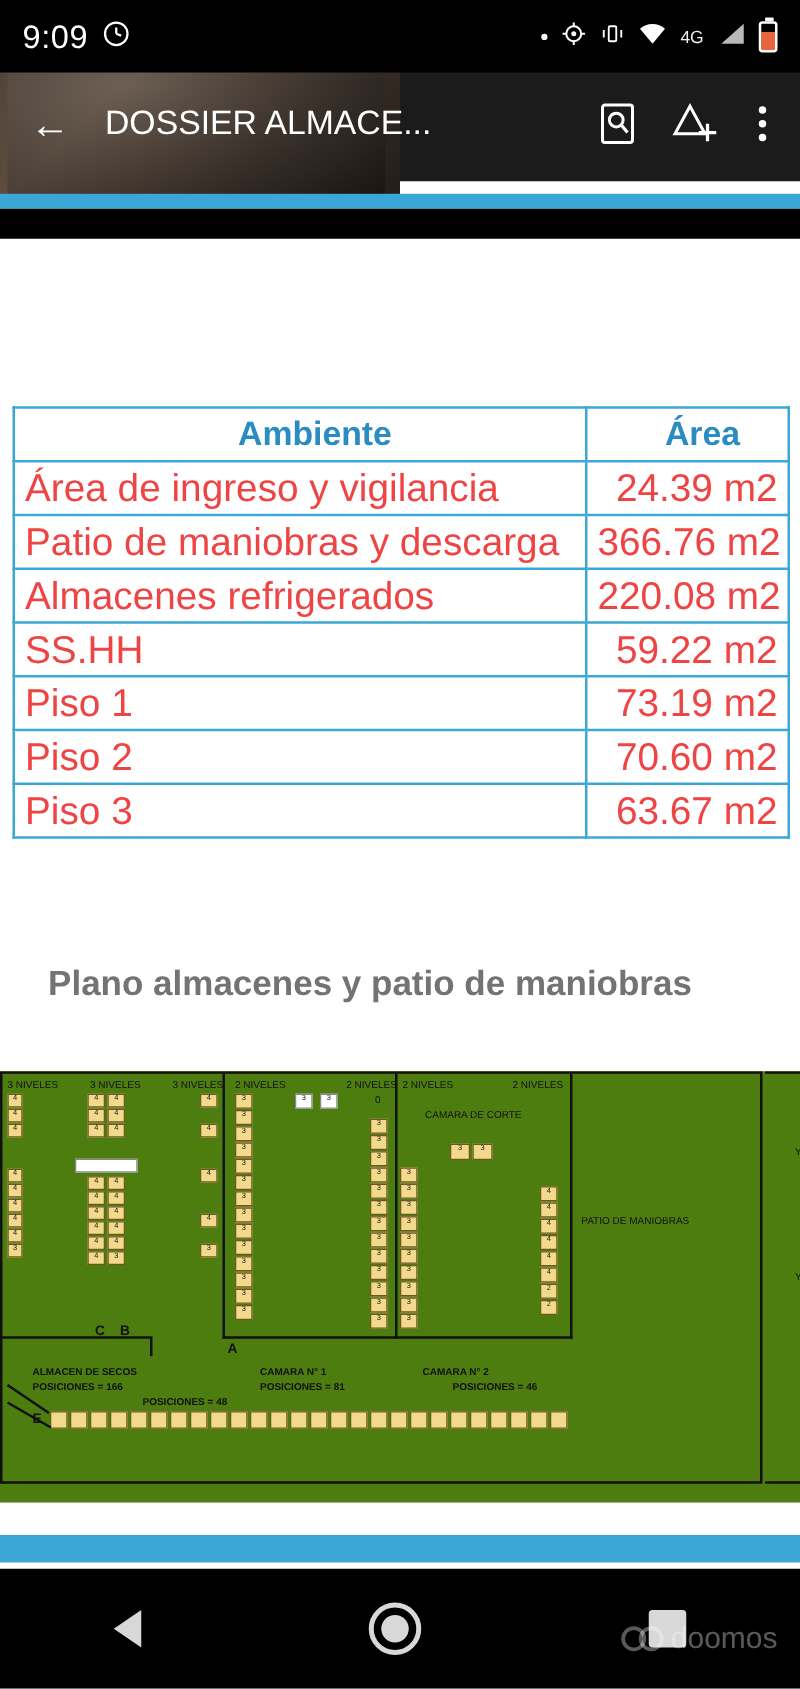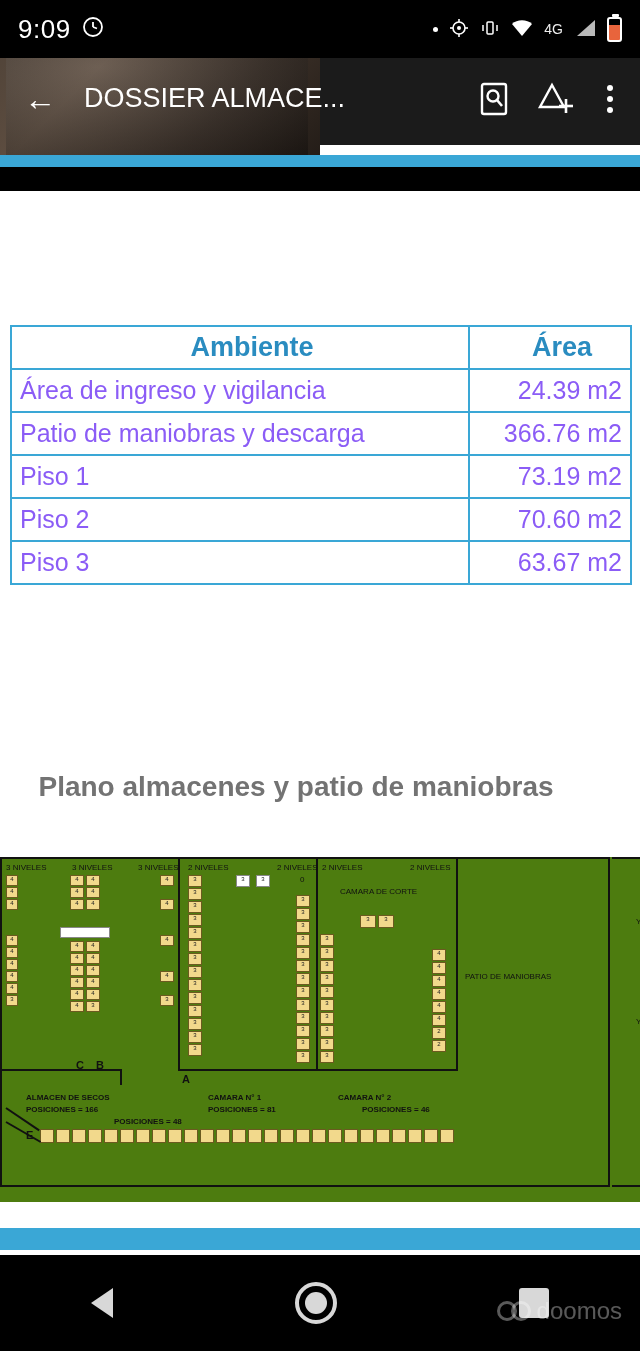--- a/index.html
+++ b/index.html
@@ -108,23 +108,23 @@
 
   
   table.summary {
     position: absolute; top: 134px; left: 10px;
     width: 620px; border-collapse: collapse;
     table-layout: fixed;
   }
   table.summary th, table.summary td {
     border: 2px solid #3aa7d6;
     height: 43px;
-    font-size: 25px;
+    font-size: 31px;
     padding: 0 8px;
-    color: #8b5cf6;
+    color: #ef4444;
     white-space: nowrap;
   }
   table.summary th { color: #2a8cc0; font-weight: bold; text-align: center; font-size: 27px; padding-left: 32px; }
   table.summary td.env { text-align: left; }
   table.summary td.area { text-align: right; }
   col.c-env { width: 458px; }
   col.c-area { width: 162px; }
 
   .plano-title {
     position: absolute; top: 580px; left: 0; width: 592px;
@@ -299,20 +299,28 @@
         </tr>
       </thead>
       <tbody>
         <tr>
           <td class="env">Área de ingreso y vigilancia</td>
           <td class="area">24.39 m2</td>
         </tr>
         <tr>
           <td class="env">Patio de maniobras y descarga</td>
           <td class="area">366.76 m2</td>
+        </tr>
+        <tr>
+          <td class="env">Almacenes refrigerados</td>
+          <td class="area">220.08 m2</td>
+        </tr>
+        <tr>
+          <td class="env">SS.HH</td>
+          <td class="area">59.22 m2</td>
         </tr>
         <tr>
           <td class="env">Piso 1</td>
           <td class="area">73.19 m2</td>
         </tr>
         <tr>
           <td class="env">Piso 2</td>
           <td class="area">70.60 m2</td>
         </tr>
         <tr>

